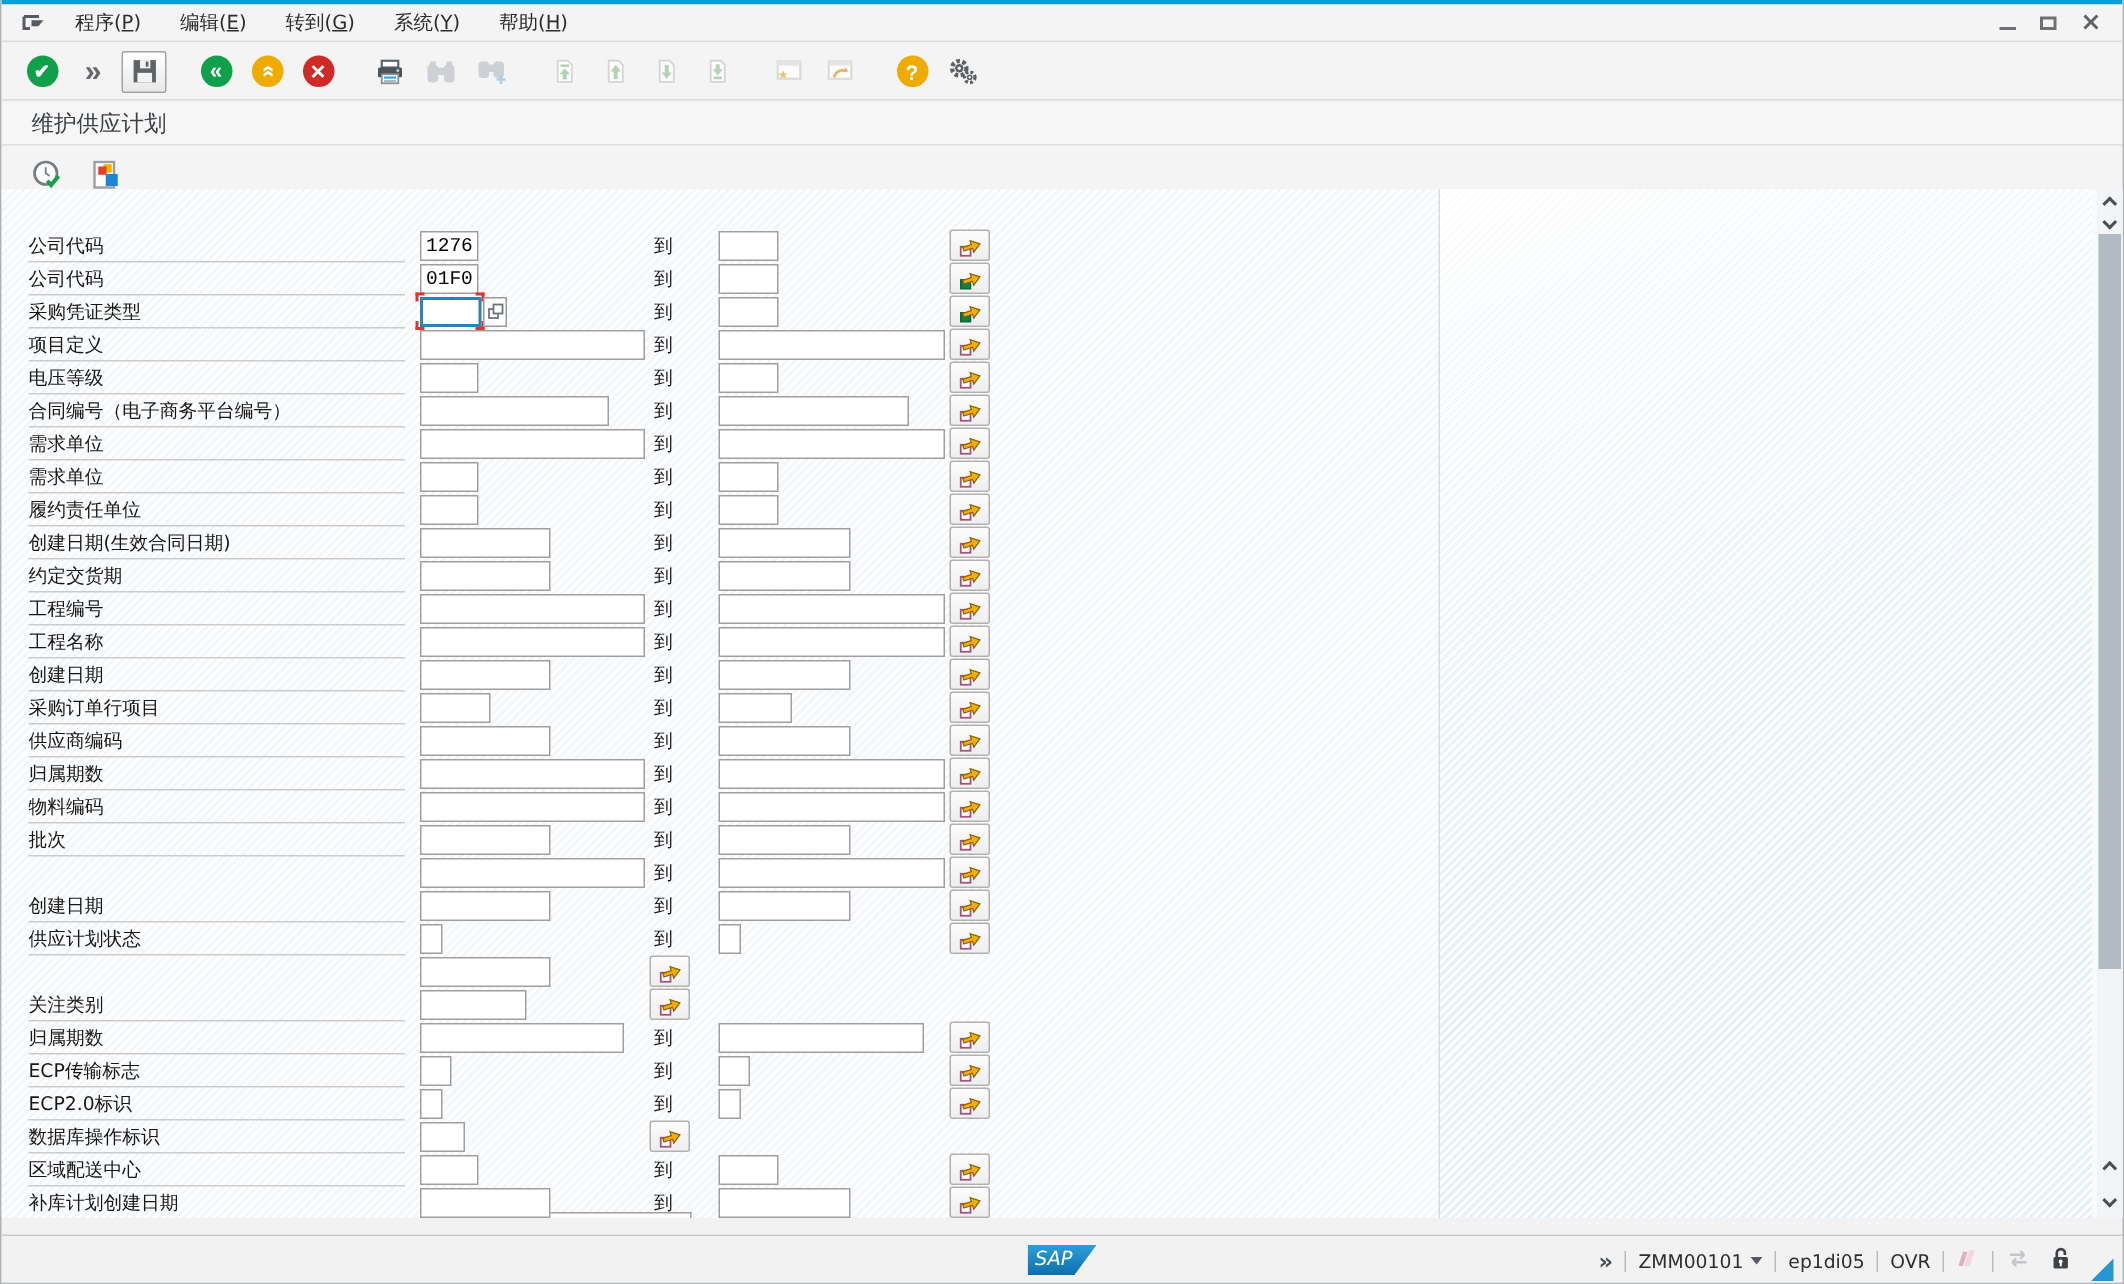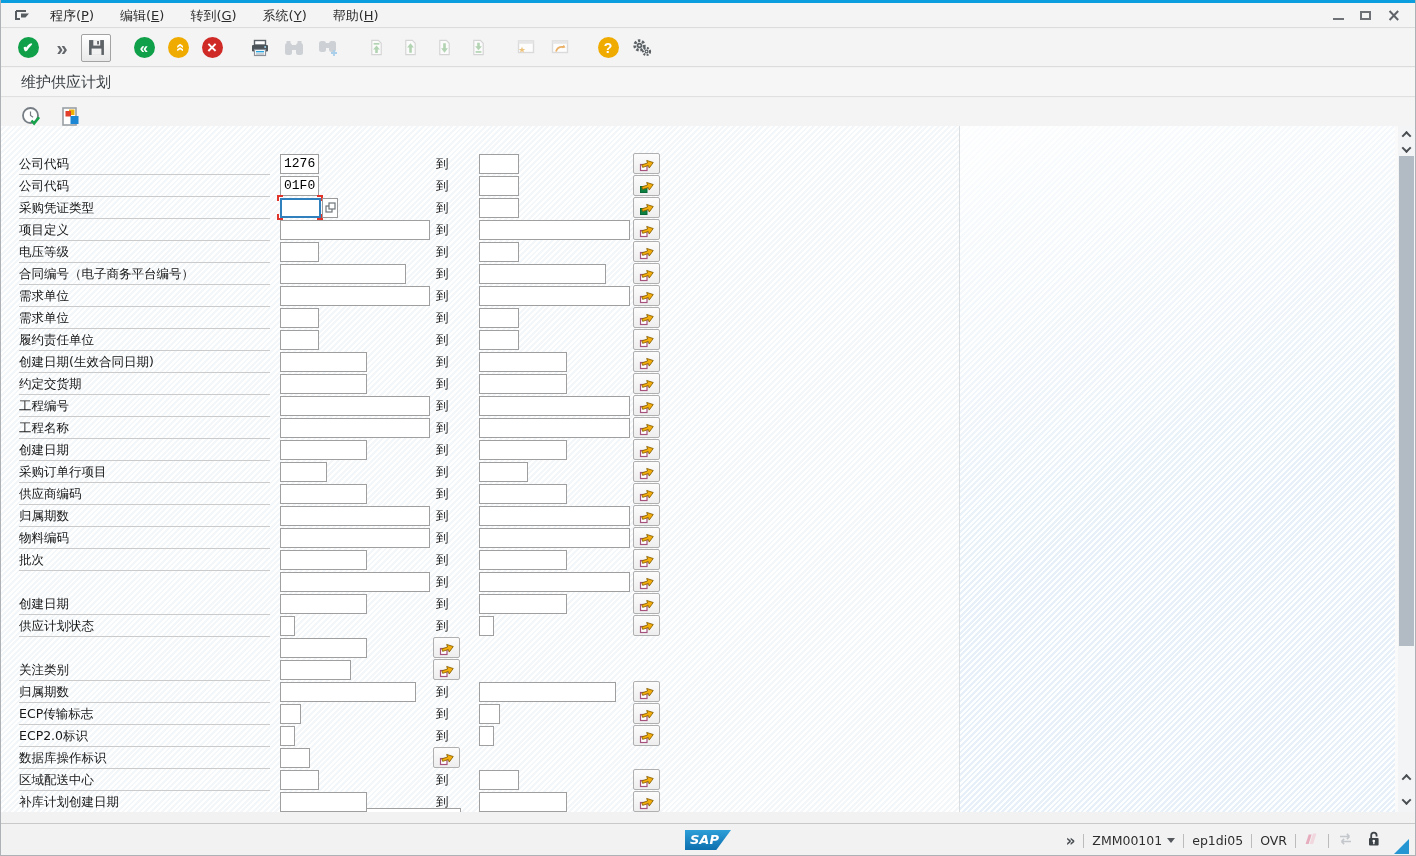--- a/index.html
+++ b/index.html
@@ -67,21 +67,21 @@
   .sb-btn{position:absolute;left:0;width:17px;height:14px;background:transparent;border:none;display:flex;align-items:center;justify-content:center;padding:0;}
   .sb-chev{width:7px;height:7px;border-left:2px solid #4a4e52;border-top:2px solid #4a4e52;}
   .sb-chev.up{transform:rotate(45deg) translate(1px,1px);}
   .sb-chev.down{transform:rotate(225deg) translate(1px,1px);}
   .sb-thumb{position:absolute;left:1px;top:30px;width:15px;height:490px;background:#b2bac4;}
   
   .status-bar{position:absolute;left:0;top:823px;width:100%;height:33px;background:#f2f2f2;
     border-top:1px solid #c9c9c9;}
   .sap-logo{position:absolute;left:50%;top:6px;transform:translateX(-50%);width:46px;height:20px;
     background:linear-gradient(#2d9fd8,#0d6fae);clip-path:polygon(0 0,100% 0,68% 100%,0 100%);
-    color:#fff;font-size:13px;font-weight:bold;font-style:italic;line-height:20px;padding-left:5px;}
+    color:#fff;font-size:13px;font-weight:normal;font-style:italic;line-height:20px;padding-left:5px;}
   .status-right{position:absolute;right:6px;top:0;height:33px;display:flex;align-items:center;gap:8px;}
   .status-text{font-size:12.5px;color:#2e2e2e;}
   .status-sep{width:1px;height:14px;background:#bcbcbc;}
   .status-expand{font-size:15px;color:#4a4f54;font-weight:bold;}
   .tx-group{display:flex;align-items:center;gap:5px;}
   .caret-down{width:0;height:0;border-left:4px solid transparent;border-right:4px solid transparent;border-top:5px solid #55595d;}
   .resize-corner{width:0;height:0;border-left:15px solid transparent;border-bottom:15px solid #2596d1;margin-left:4px;margin-top:12px;}
   .dim{opacity:.95;}
 </style>
 </head>

